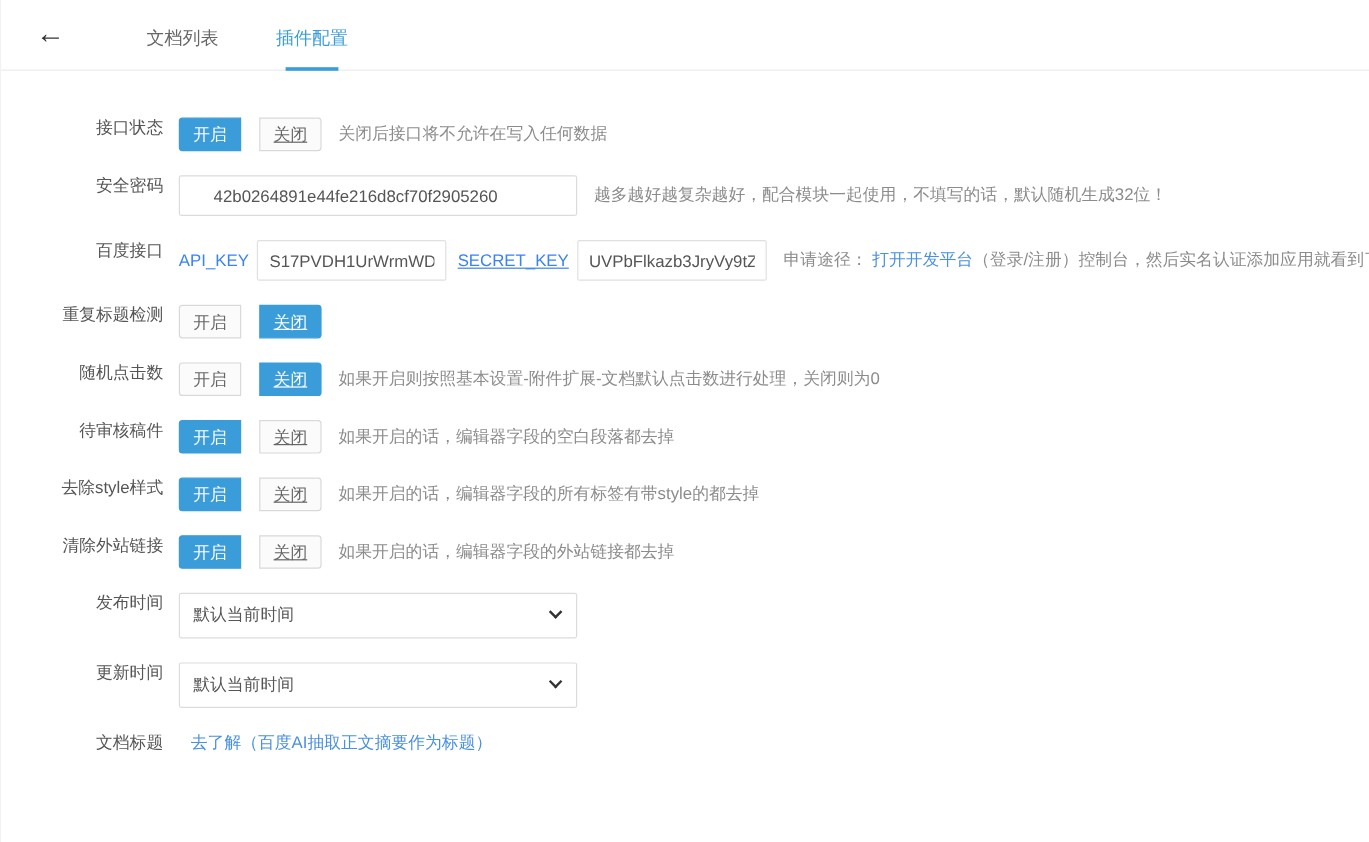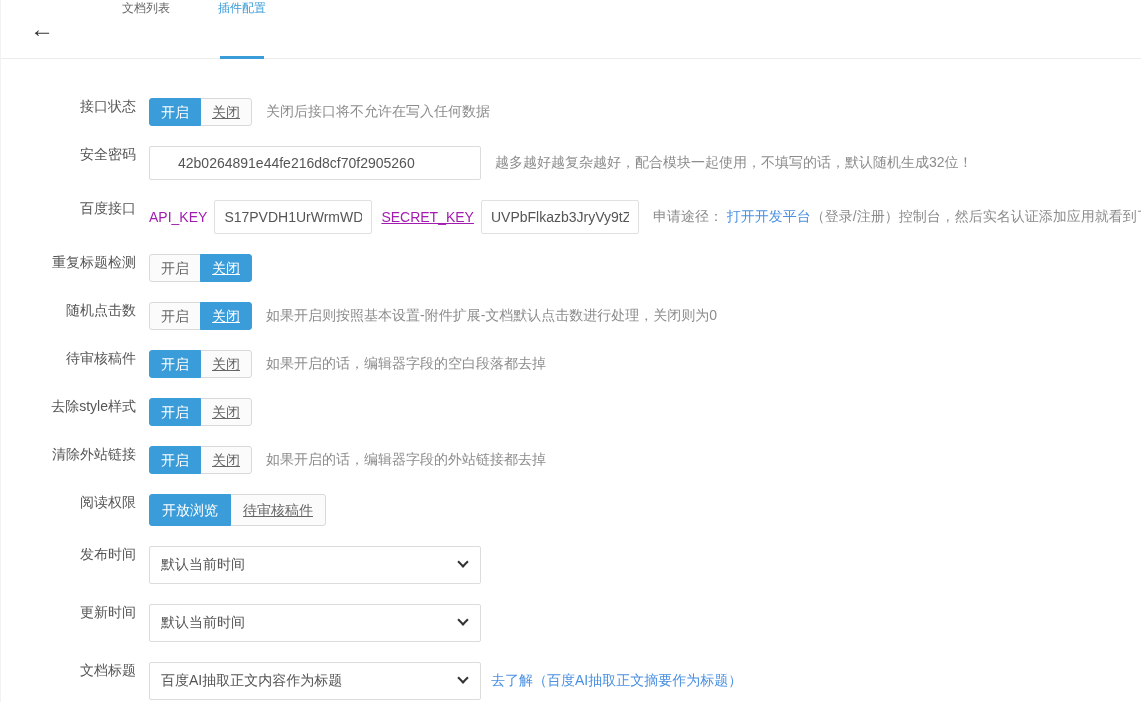--- a/index.html
+++ b/index.html
@@ -4,45 +4,45 @@
 <style>
   * { margin:0; padding:0; box-sizing:border-box; }
   html,body { width:1141px; height:702px; overflow:hidden; background:#fff;
     font-family:"Liberation Sans","DejaVu Sans",sans-serif; }
   .page { width:1141px; height:702px; border-left:1px solid #f2f2f2; background:#fff; }
 
   
   .header { height:59px; border-bottom:1px solid #ececec; display:flex; align-items:center; padding-left:25px; }
   .back { font-size:24px; color:#333; cursor:pointer; line-height:1; padding:0 4px; }
   .tabs { display:flex; margin-left:40px; height:100%; }
-  .tab { position:relative; display:flex; align-items:flex-start; height:100%; padding:0 24px; font-size:12px; color:#666; cursor:pointer; }
+  .tab { position:relative; display:flex; align-items:flex-end; height:100%; padding:16px 24px; font-size:15px; color:#666; cursor:pointer; }
   .tab.active { color:#3a9cd9; }
   .tab .underline { display:none; }
   .tab.active .underline { display:block; position:absolute; left:50%; transform:translateX(-50%); bottom:-1px; width:44px; height:3px; background:#3a9cd9; }
 
   
   .form { padding-top:39px; }
   .form-row { display:flex; align-items:flex-start; margin-bottom:20px; }
   .row-label { width:135px; flex-shrink:0; text-align:right; font-size:14px; color:#555; }
   .row-control { margin-left:13px; display:flex; align-items:center; }
 
   
-  .toggle-group { display:inline-flex; }
+  .toggle-group { display:inline-flex;gap:16px; }
   .tbtn { font-size:14px; line-height:20px; padding:3px 11px; background:#fbfbfb; border:1px solid #d9d9d9; color:#666; cursor:pointer; font-family:inherit; }
   .tbtn:first-child { border-radius:3px 0 0 3px; }
   .tbtn:last-child { border-radius:0 3px 3px 0; margin-left:-1px;text-decoration:underline; }
   .tbtn.active { background:#3a9cd9; border-color:#3a9cd9; color:#fff; position:relative; z-index:1; }
   .perm .tbtn { padding:5px 12px; }
 
   .help { margin-left:14px; font-size:14px; color:#8c8c8c; white-space:nowrap; }
   .help .lnk { color:#4a90e2; cursor:pointer; }
 
   
   .text-input { width:332px; height:34px; border:1px solid #dcdcdc; border-radius:2px; padding:0 28px; font-size:14px; color:#555; font-family:inherit; background:#fff; outline:none; }
-  .kv-label { font-size:14px; color:#a21caf; margin:0 7px 0 0; white-space:nowrap; }
+  .kv-label { font-size:14px; color:#3b82f6; margin:0 7px 0 0; white-space:nowrap; }
   .kv-label.second { margin-left:9px;text-decoration:underline; }
   .kv-input { width:158px; height:34px; border:1px solid #e0e0e0; border-radius:2px; padding:0 9px; font-size:14px; color:#555; font-family:inherit; outline:none; }
 
   
   .select { position:relative; width:332px; height:38px; border:1px solid #dcdcdc; border-radius:2px; background:#fff; display:flex; align-items:center; padding:0 30px 0 11px; cursor:pointer; }
   .select-value { font-size:14px; color:#555; white-space:nowrap; overflow:hidden; }
   .chevron { position:absolute; right:13px; top:11px; width:8px; height:8px; border-right:2px solid #333; border-bottom:2px solid #333; transform:rotate(45deg); }
 
   .row-link { margin-left:10px; font-size:14px; color:#4a90e2; cursor:pointer; white-space:nowrap; }
 </style>
@@ -129,43 +129,35 @@
       </div>
     </div>
 
     <div class="form-row">
       <div class="row-label">去除style样式</div>
       <div class="row-control">
         <div class="toggle-group">
           <button class="tbtn active">开启</button>
           <button class="tbtn">关闭</button>
         </div>
+        <span class="help">如果开启的话，编辑器字段的所有标签有带style的都去掉</span>
       </div>
     </div>
 
     <div class="form-row">
       <div class="row-label">清除外站链接</div>
       <div class="row-control">
         <div class="toggle-group">
           <button class="tbtn active">开启</button>
           <button class="tbtn">关闭</button>
         </div>
         <span class="help">如果开启的话，编辑器字段的外站链接都去掉</span>
       </div>
     </div>
 
-    <div class="form-row">
-      <div class="row-label">阅读权限</div>
-      <div class="row-control">
-        <div class="toggle-group perm">
-          <button class="tbtn active">开放浏览</button>
-          <button class="tbtn">待审核稿件</button>
-        </div>
-      </div>
-    </div>
 
     <div class="form-row">
       <div class="row-label">发布时间</div>
       <div class="row-control">
         <div class="select">
           <span class="select-value">默认当前时间</span>
           <span class="chevron"></span>
         </div>
       </div>
     </div>
@@ -176,22 +168,18 @@
         <div class="select">
           <span class="select-value">默认当前时间</span>
           <span class="chevron"></span>
         </div>
       </div>
     </div>
 
     <div class="form-row">
       <div class="row-label">文档标题</div>
       <div class="row-control">
-        <div class="select">
-          <span class="select-value">百度AI抽取正文内容作为标题</span>
-          <span class="chevron"></span>
-        </div>
         <span class="row-link">去了解（百度AI抽取正文摘要作为标题）</span>
       </div>
     </div>
 
   </div>
 </div>
 
 </body></html>

